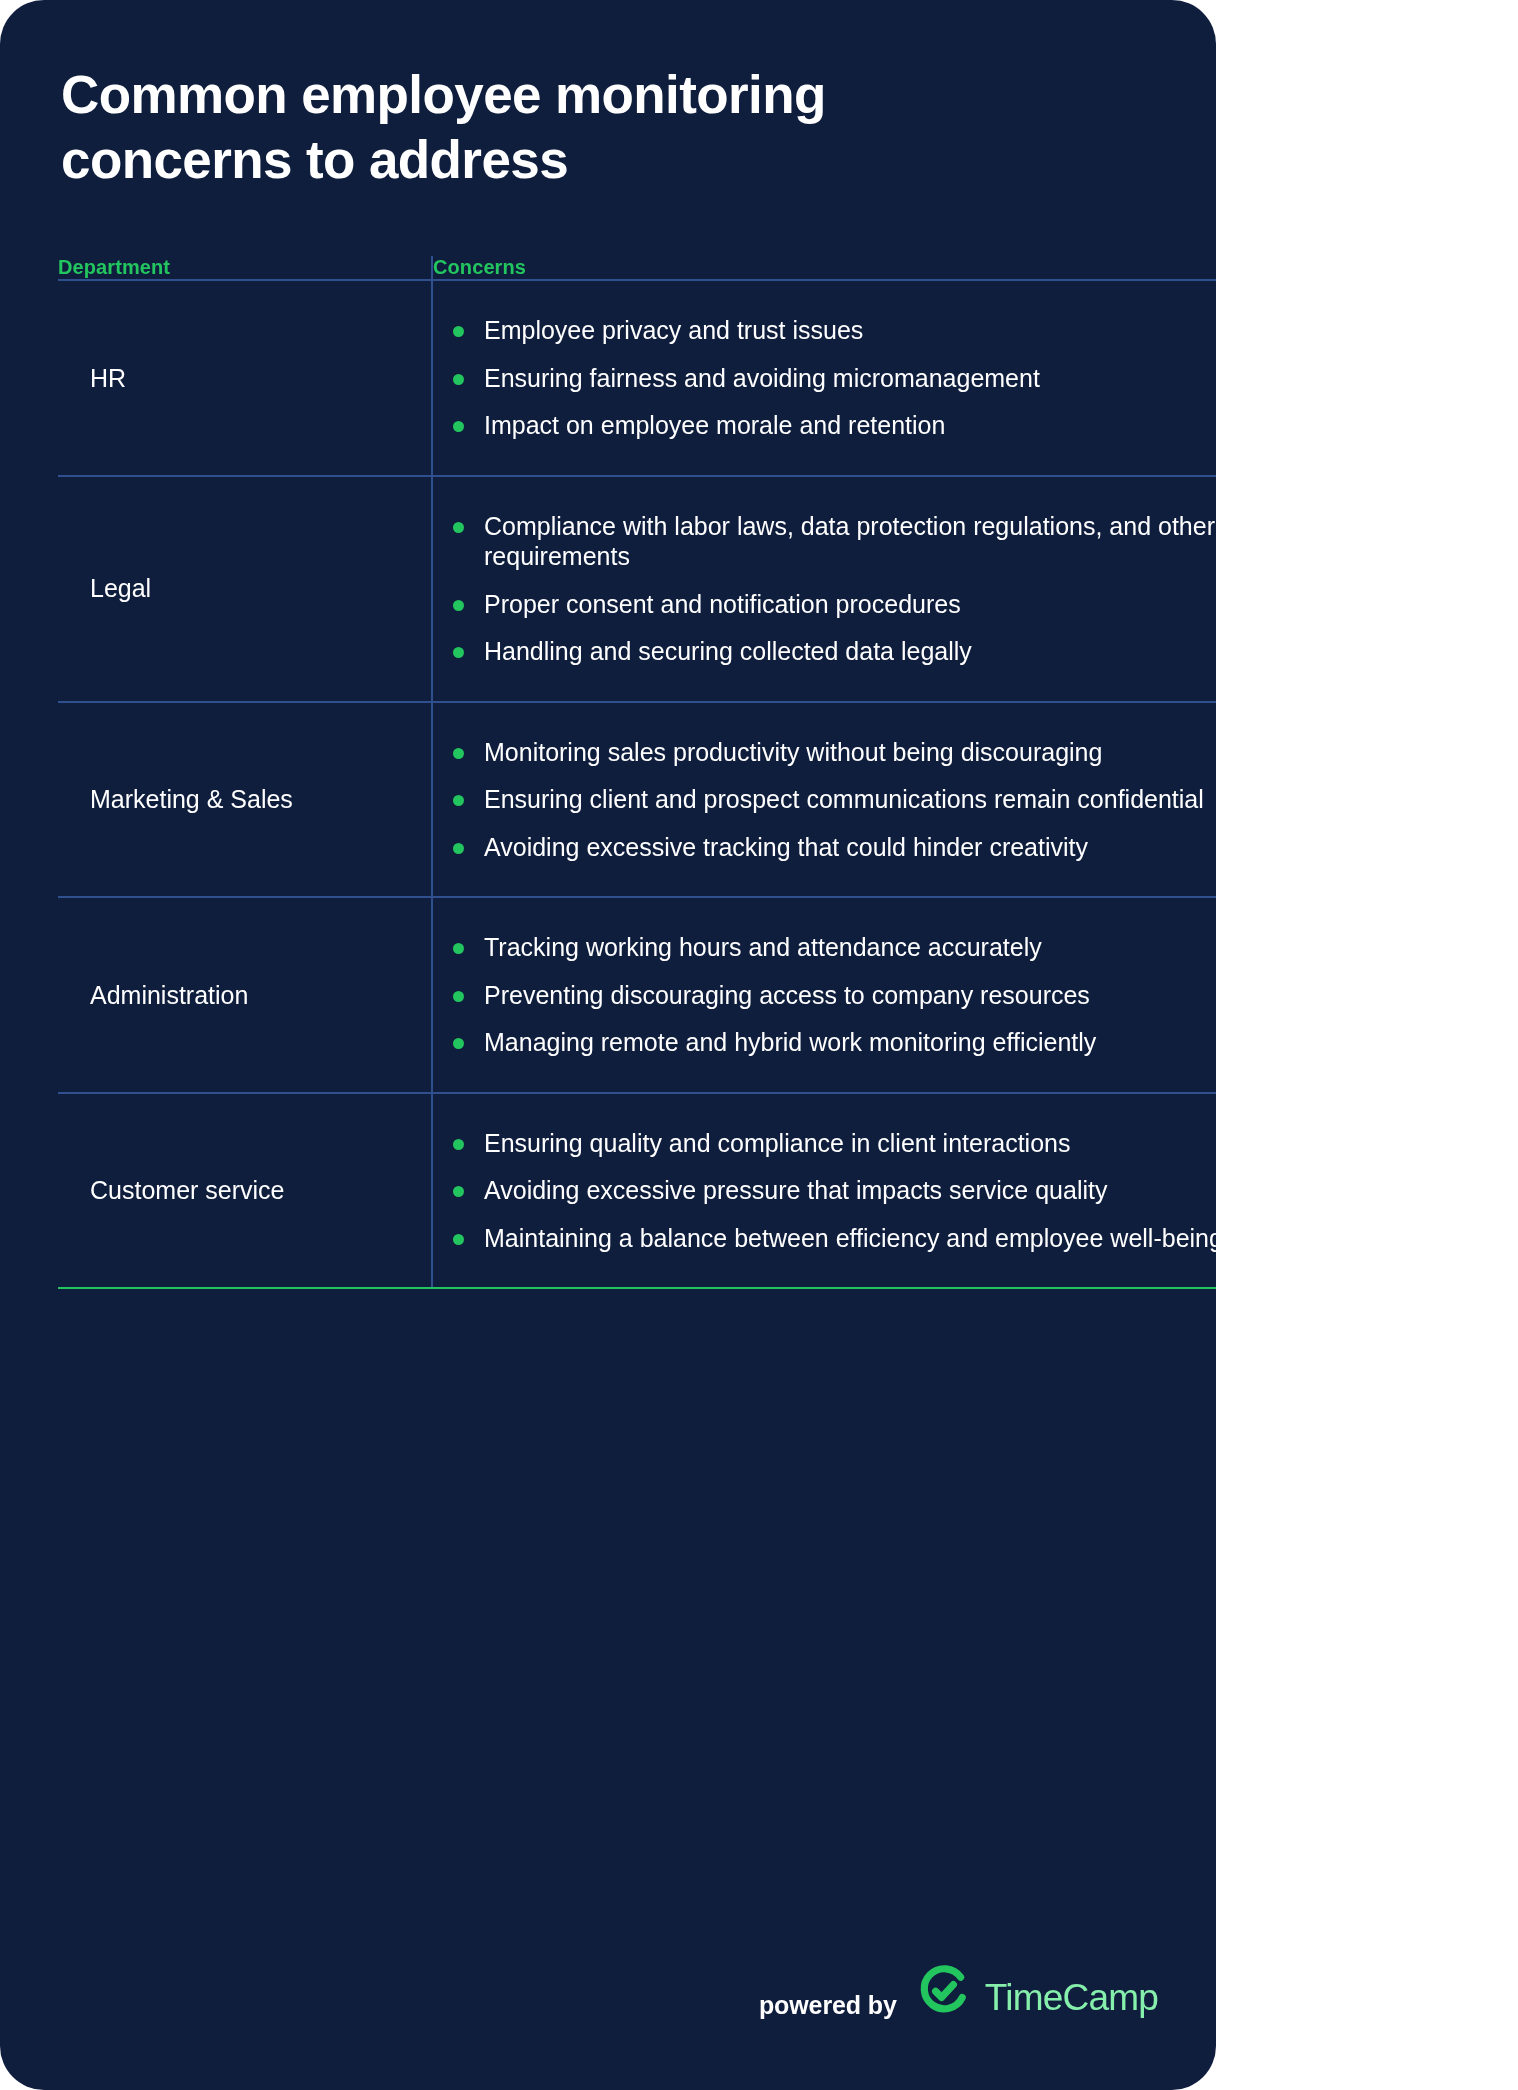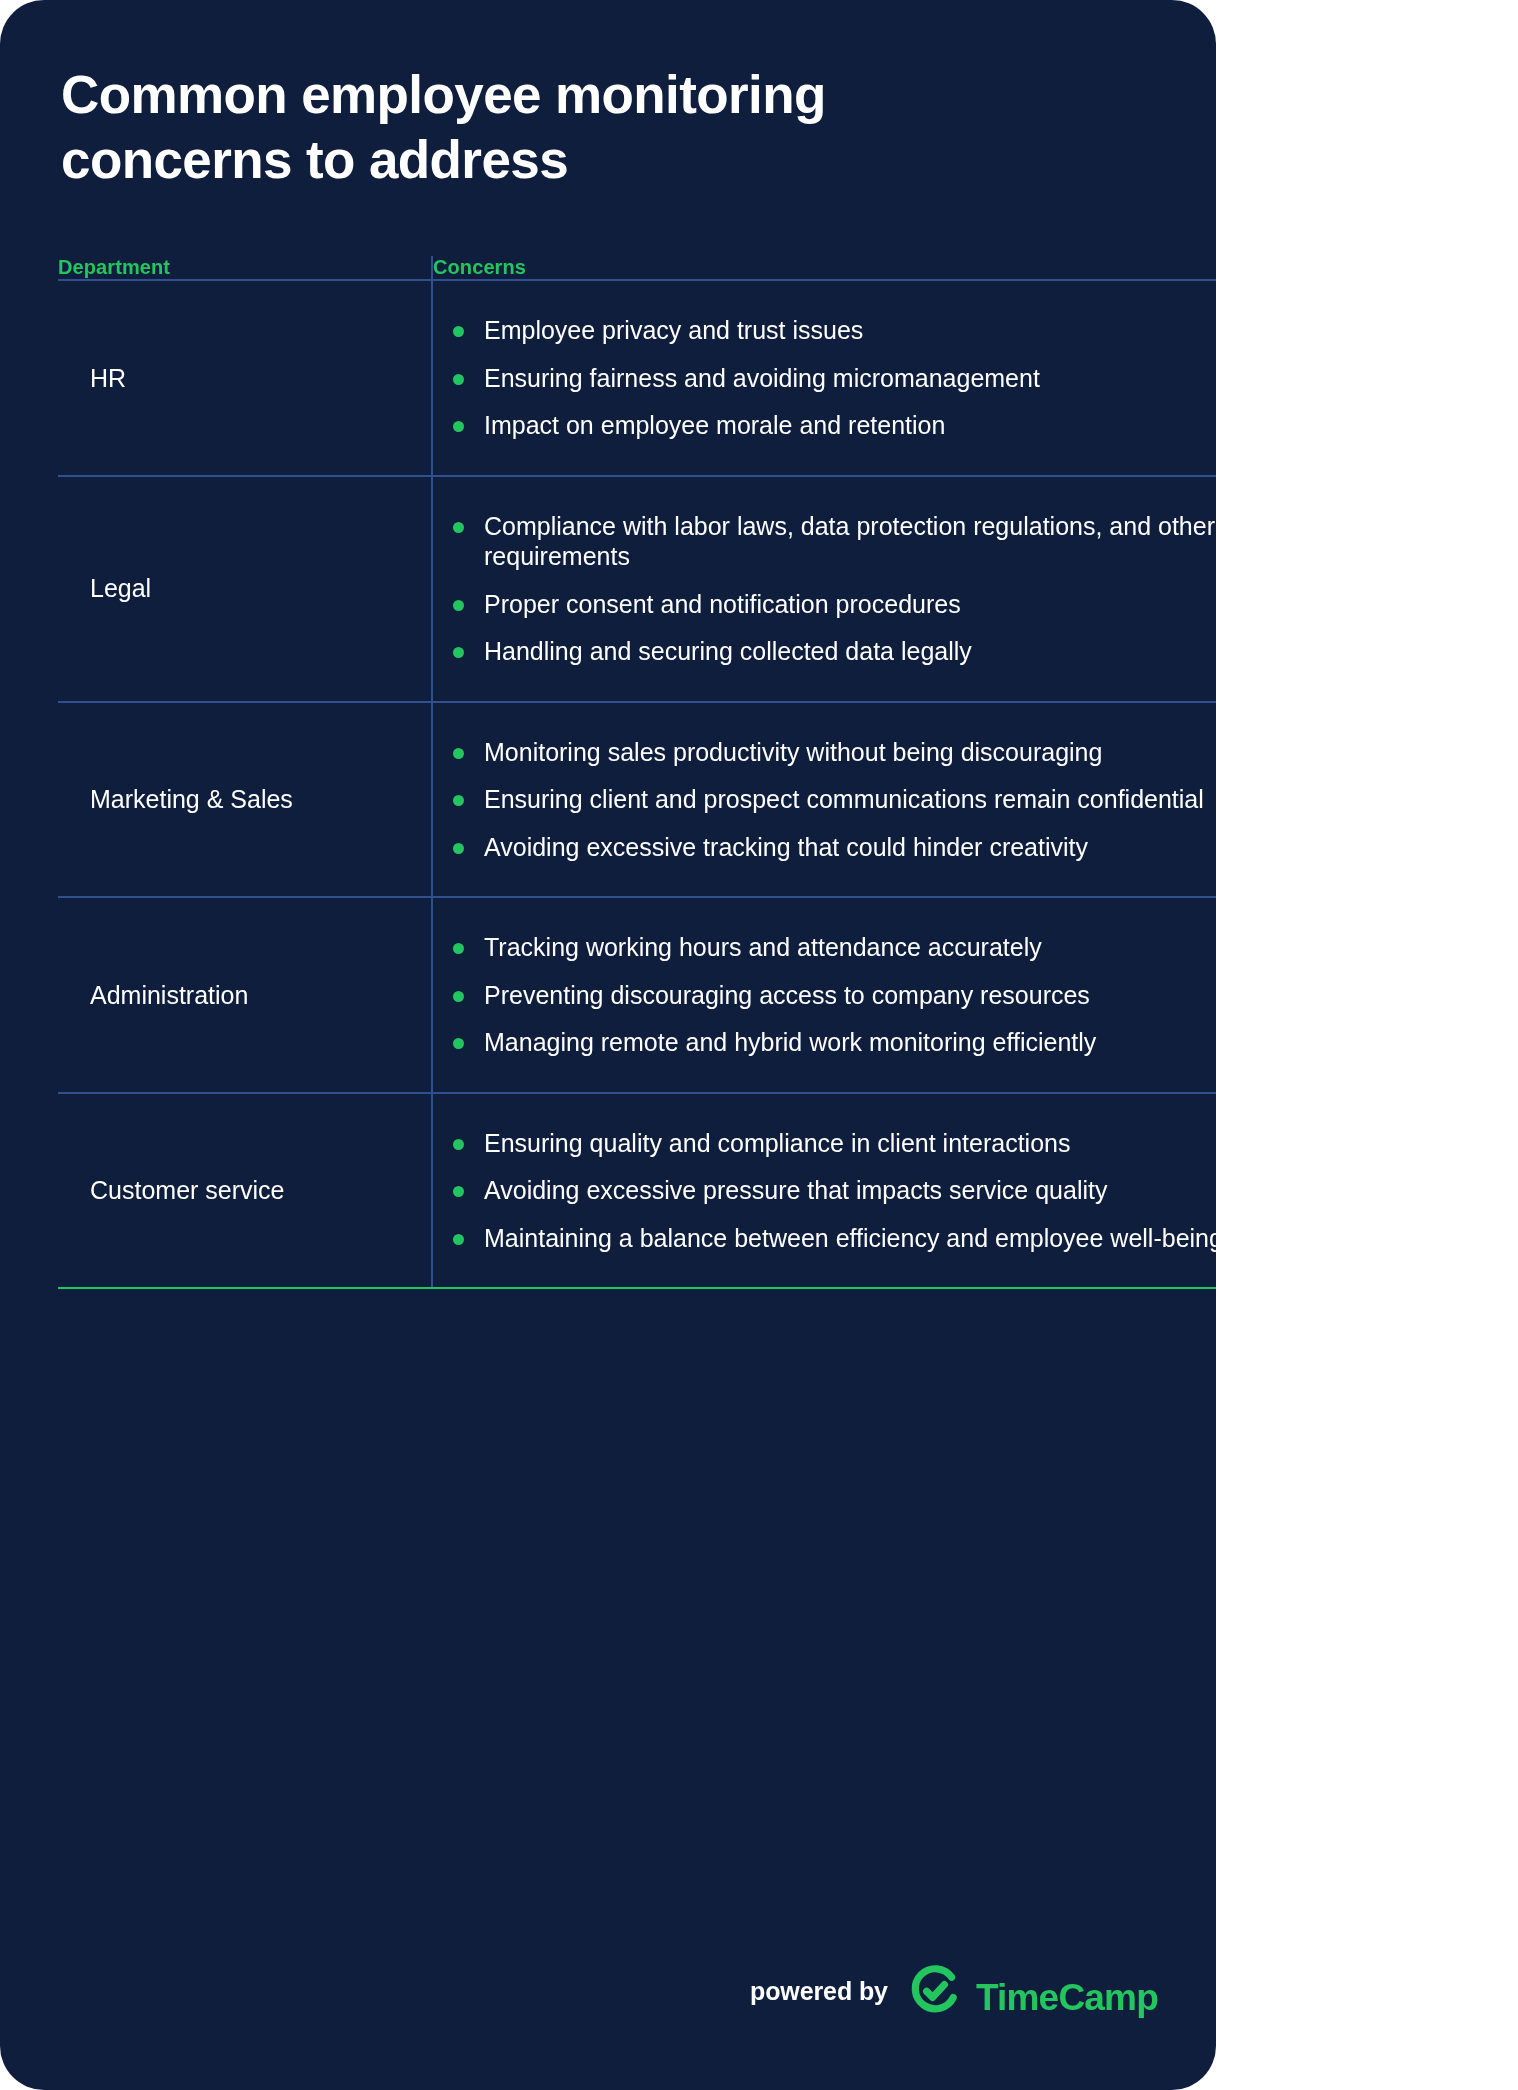--- a/index.html
+++ b/index.html
@@ -122,39 +122,39 @@
     border-radius: 50%;
     background: #23c55e;
   }
 
   
   .footer {
     position: absolute;
     right: 58px;
     bottom: 70px;
     display: flex;
-    align-items: center;
+    align-items: flex-end;
     gap: 18px;
   }
   .powered {
     color: #ffffff;
     font-size: 25px;
     font-weight: 700;
     letter-spacing: -0.1px;
   }
   .logo {
     display: flex;
     align-items: center;
     gap: 12px;
   }
   .logo-mark { display: block; }
   .logo-word {
-    color: #22c55e;
+    color: #86efac;
     font-size: 37px;
-    font-weight: 700;
+    font-weight: 400;
     letter-spacing: -0.8px;
     line-height: 1;
     margin-top: 12px;
   }
 </style>
 </head>
 <body>
 
 <div class="card">
   <div class="inner">

